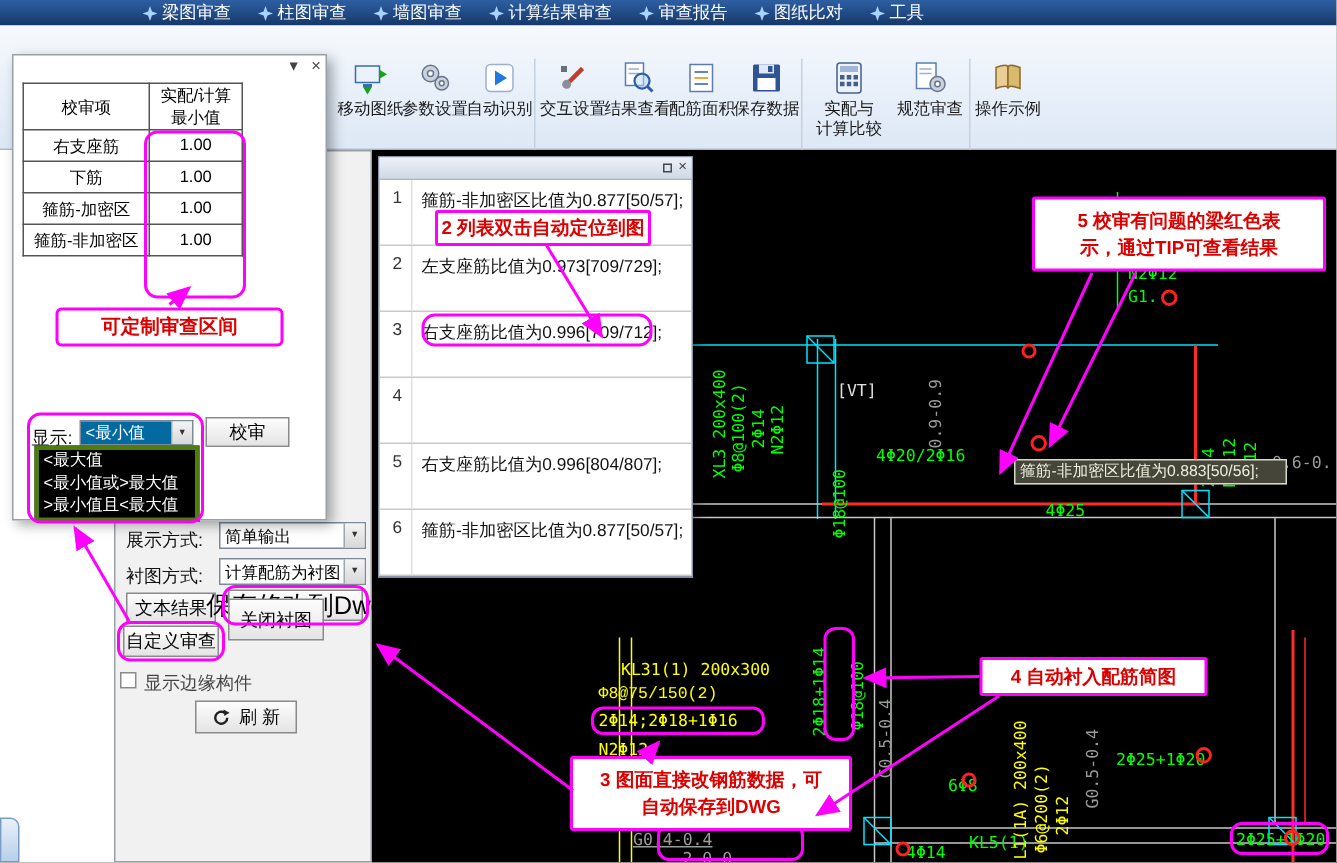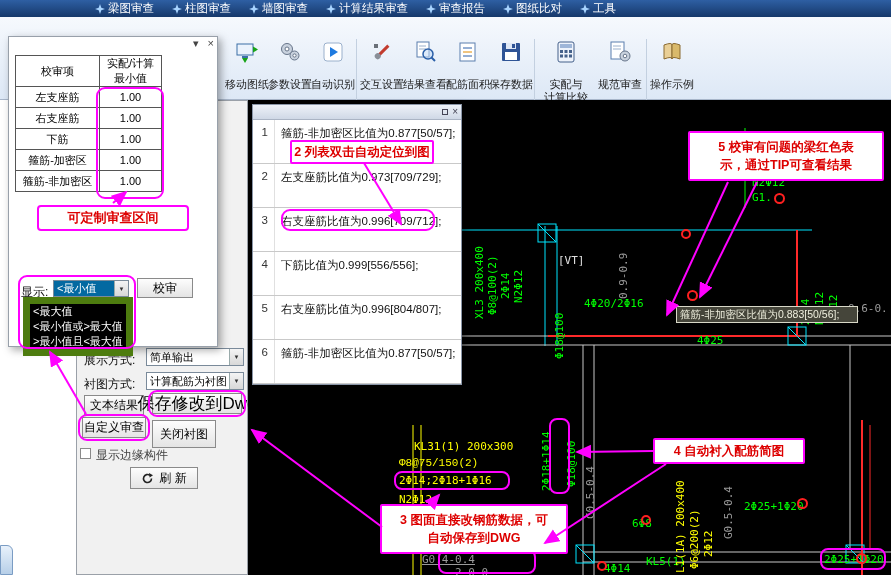--- a/index.html
+++ b/index.html
@@ -9,21 +9,21 @@
 
 
 #menubar{position:absolute;left:0;top:0;width:891px;height:17px;background:linear-gradient(#2e5fa3,#16386a);display:flex;align-items:flex-end;padding-left:86px;z-index:2}
 .mtab{display:flex;align-items:center;gap:3px;color:#fff;font-size:11.5px;padding:0 9px;height:17px;white-space:nowrap}
 .mtab svg{display:block}
 
 
 #ribbon{position:absolute;left:0;top:17px;width:891px;height:83px;background:linear-gradient(#f6f9fd,#dde8f6);border-bottom:1px solid #a8b6ca;z-index:2}
 .rbtn{position:absolute;top:23px;width:44px;display:flex;flex-direction:column;align-items:center;font-size:11px;color:#1a1a1a}
 .rbtn svg{width:24px;height:24px;display:block}
-.rlabel{margin-top:14px;white-space:pre-line;text-align:center;line-height:1.15}
+.rlabel{margin-top:3px;white-space:pre-line;text-align:center;line-height:1.15}
 .rsep{position:absolute;top:22px;height:72px;width:1px;background:#c3d0e0}
 .rgroup{position:absolute;top:86px;font-size:11px;color:#4a5a70;transform:translateX(-50%);white-space:nowrap}
 .qicon{position:absolute;top:19px;width:24px;height:24px}
 
 
 #graypanel{position:absolute;left:76px;top:100px;width:172px;height:475px;background:#f1f1f1;border:1px solid #9aa0a8;z-index:15}
 .lbl{position:absolute;font-size:12px;color:#111;z-index:16;white-space:nowrap}
 .combo{position:absolute;background:#fff;border:1px solid #7a8a9a;font-size:11px;display:flex;align-items:center;z-index:16}
 .combo .cval{flex:1;padding-left:3px;white-space:nowrap;overflow:hidden}
 .cmb-arrow{width:14px;height:100%;background:linear-gradient(#f4f4f4,#d8d8d8);border-left:1px solid #9aa;display:flex;align-items:center;justify-content:center;font-size:6px;color:#333}
@@ -35,21 +35,21 @@
 #dialog .titleicons{position:absolute;top:0;right:3px;font-size:11px;color:#444}
 .chk{position:absolute;left:6px;top:18px;border-collapse:collapse;font-size:11px;color:#000}
 .chk th,.chk td{border:1px solid #555;text-align:center;background:#fff;font-weight:normal;padding:0 2px}
 .chk th{height:30px}
 .chk td{height:21px}
 .chk .c1{width:84px}
 .chk .c2{width:62px}
 .pre{white-space:pre-line}
 .hotbox{position:absolute;border:2px solid #ff00ff;border-radius:9px;z-index:24;pointer-events:none}
 .note{position:absolute;border:2px solid #ff00ff;border-radius:4px;background:#fff;color:#dd0000;font-weight:bold;display:flex;align-items:center;justify-content:center;z-index:24}
-.droplist{position:absolute;background:#000;color:#fff;font-size:11px;z-index:22;border:7px solid #4d7c0f}
+.droplist{position:absolute;background:#000;color:#fff;font-size:11px;z-index:22;border:3px solid #4d7c0f}
 .droplist div{height:15px;line-height:15px;padding-left:3px;white-space:nowrap}
 .selblue{background:#0369a1;color:#fff}
 
 
 #listpanel{position:absolute;left:252px;top:104px;width:210px;height:281px;background:#fff;border:1px solid #8a96a8;box-shadow:3px 3px 8px rgba(0,0,0,.35);z-index:22}
 #listpanel .ptitle{height:15px;background:linear-gradient(#eef2f8,#cfd8e6);border-bottom:1px solid #aab4c4;position:relative}
 #listpanel .pticons{position:absolute;right:3px;top:1px;font-size:10px;color:#445;display:flex;gap:4px;align-items:center}
 .pinsq{width:6px;height:6px;border:1px solid #445;display:inline-block}
 .lrow{height:44px;border-bottom:1px solid #c9c9c9;display:flex;font-size:11.5px;color:#111}
 .lrow .num{width:22px;text-align:right;padding:6px 6px 0 0;border-right:1px solid #e0e0e0;color:#333}
@@ -340,21 +340,21 @@
   <span class="lbl" style="left:84px;top:376px">衬图方式:</span>
   <div class="combo" style="left:146px;top:372px;width:98px;height:18px">
     <span class="cval">计算配筋为衬图</span>
       <span class="cmb-arrow">▼</span>
   </div>
   <div class="btn" style="left:84px;top:395px;width:60px;height:20px">文本结果</div>
   <div class="btn" style="left:152px;top:393px;width:90px;height:21px;font-size:17px">保存修改到Dwg</div>
   <div class="hotbox" style="left:148px;top:390px;width:98px;height:27px"></div>
   <div class="btn" style="left:82px;top:417px;width:64px;height:21px">自定义审查</div>
   <div class="hotbox" style="left:78px;top:414px;width:72px;height:27px"></div>
-  <div class="btn" style="left:152px;top:420px;width:64px;height:28px">关闭衬图</div>
+  <div class="btn" style="left:152px;top:399px;width:64px;height:28px">关闭衬图</div>
   <span class="cbx" style="left:80px;top:448px"></span>
   <span class="lbl" style="left:96px;top:447px;color:#444">显示边缘构件</span>
   <div class="btn" style="left:130px;top:467px;width:68px;height:22px;gap:5px">
     <svg width="13" height="13" viewBox="0 0 13 13">
         <path d="M10.5,6.5 a4,4 0 1 1 -1.6-3.2" fill="none" stroke="#222" stroke-width="1.6"></path>
         <polygon points="8,1 12,3.2 8.6,5.4" fill="#222"></polygon>
       </svg>
     <span>刷 新</span>
   </div>
 
@@ -365,24 +365,20 @@
     </div>
     <table class="chk">
       <thead>
         <tr>
             <th class="c1">校审项</th>
             <th class="c2 pre">实配/计算
 最小值</th>
           </tr>
       </thead>
       <tbody>
-        <tr>
-            <td class="c1">左支座筋</td>
-            <td class="c2">1.00</td>
-          </tr>
         <tr>
             <td class="c1">右支座筋</td>
             <td class="c2">1.00</td>
           </tr>
         <tr>
             <td class="c1">下筋</td>
             <td class="c2">1.00</td>
           </tr>
         <tr>
             <td class="c1">箍筋-加密区</td>
@@ -424,21 +420,20 @@
     <div class="lrow">
         <span class="num">2</span>
         <span class="txt">左支座筋比值为0.973[709/729];</span>
       </div>
     <div class="lrow">
         <span class="num">3</span>
         <span class="txt">右支座筋比值为0.996[709/712];</span>
       </div>
     <div class="lrow">
         <span class="num">4</span>
-        <span class="txt">下筋比值为0.999[556/556];</span>
       </div>
     <div class="lrow">
         <span class="num">5</span>
         <span class="txt">右支座筋比值为0.996[804/807];</span>
       </div>
     <div class="lrow">
         <span class="num">6</span>
         <span class="txt">箍筋-非加密区比值为0.877[50/57];</span>
       </div>
     <div class="hotbox" style="left:28px;top:104px;width:154px;height:22px"></div>

